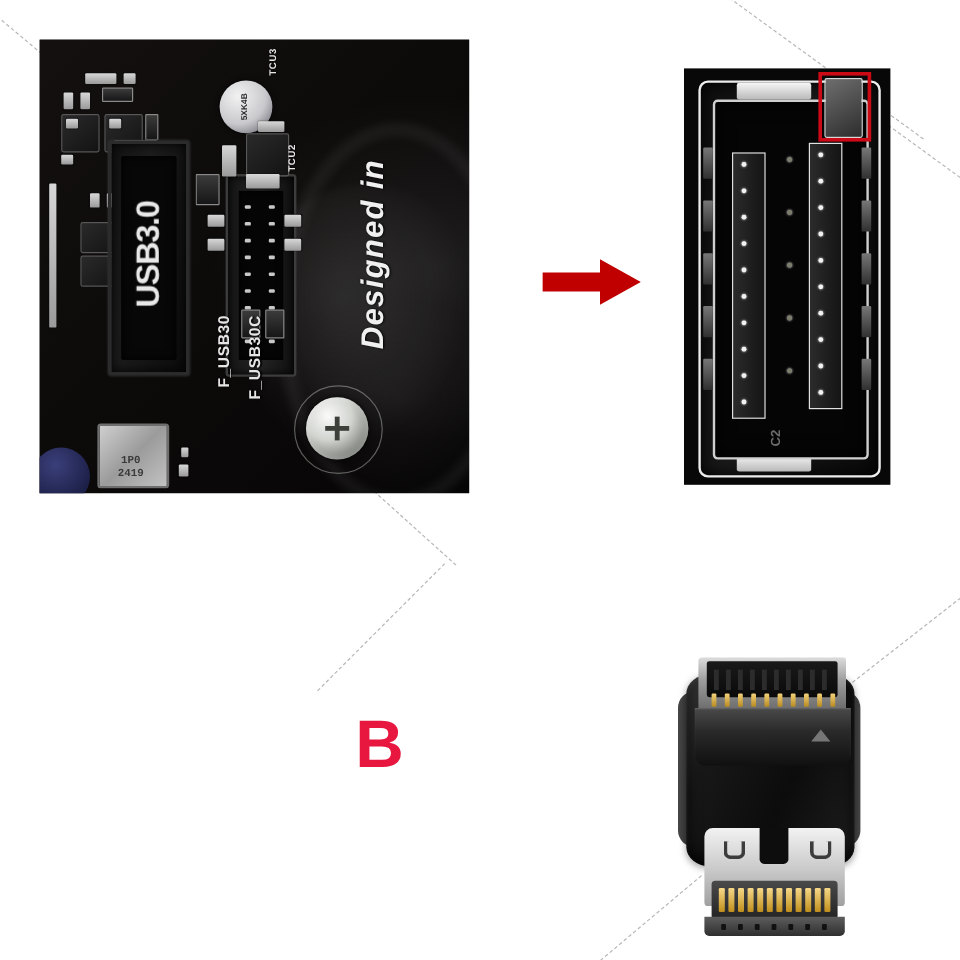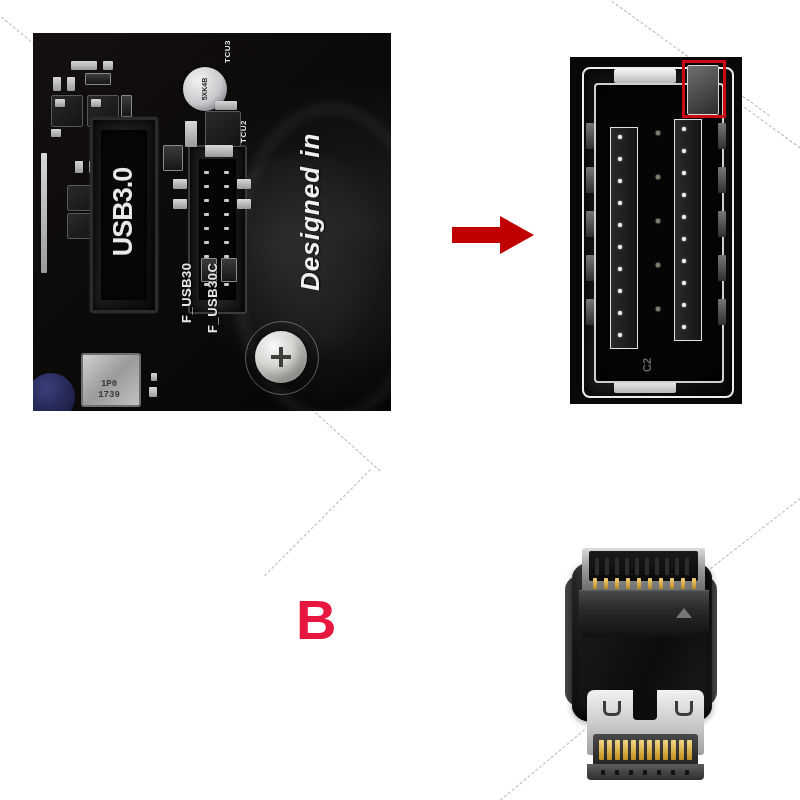--- a/index.html
+++ b/index.html
@@ -282,21 +282,21 @@
       <span>TCU3</span>
     </div>
 
     <div class="screw-ring"></div>
     <div class="screw"></div>
     <div class="screw-x"></div>
 
     <div class="coil"></div>
     <div class="coil-txt">
       <span>1P0</span><br>
-      <span>1739</span>
+      <span>2419</span>
     </div>
     <div class="smd" style="left:116px;top:354px;width:8px;height:10px;"></div>
     <div class="smd" style="left:118px;top:340px;width:6px;height:8px;"></div>
   </div>
 
   <div class="arrow-wrap">
     <svg width="84" height="42" viewBox="0 0 84 42">
       <polygon points="0,13 48,13 48,2 82,21 48,40 48,29 0,29" fill="#c00000"></polygon>
     </svg>
   </div>

